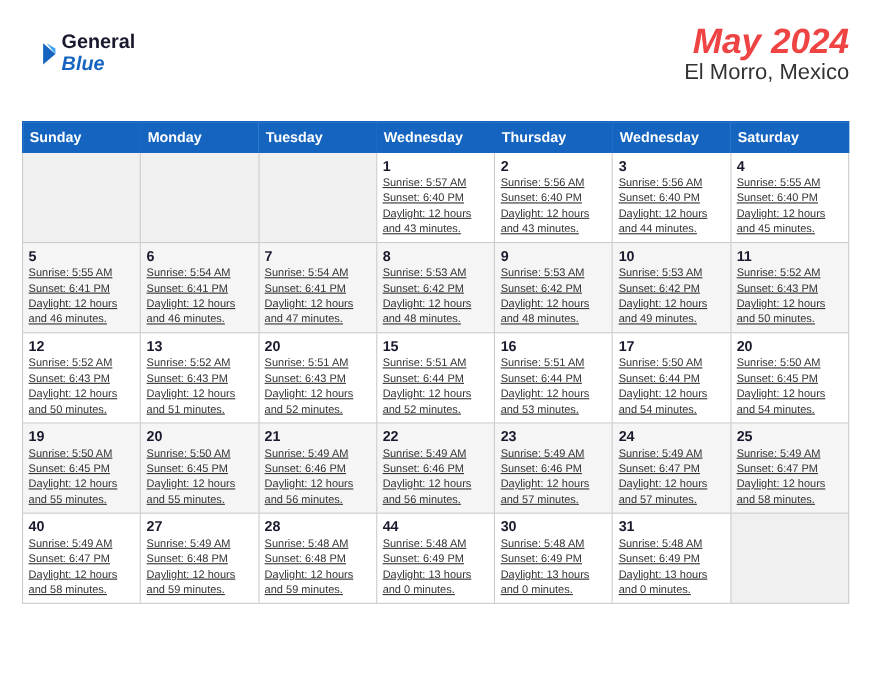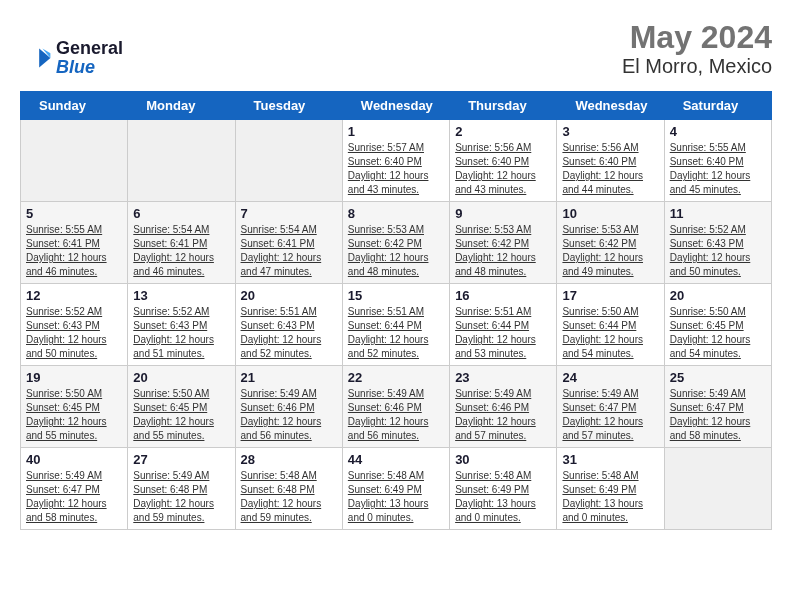--- a/index.html
+++ b/index.html
@@ -6,22 +6,22 @@
     body {
       font-family: Arial, sans-serif;
       background: #fff;
       width: 792px;
       min-height: 612px;
       padding: 20px;
     }
     .header {
       display: flex;
       justify-content: space-between;
-      align-items: flex-end;
-      margin-bottom: 13px;
+      align-items: center;
+      margin-bottom: 32px;
     }
     .logo {
       display: flex;
       align-items: center;
       gap: 4px;
     }
     .logo-text {
       display: flex;
       flex-direction: column;
       font-size: 18px;
@@ -34,39 +34,40 @@
     .logo-icon {
       width: 32px;
       height: 32px;
     }
     .title-block {
       text-align: right;
     }
     .month-title {
       font-size: 32px;
       font-weight: bold;
-      color: #737373;
+      color: #ef4444;
       line-height: 1.1;
+      font-style: italic;
     }
     .location {
       font-size: 20px;
       color: #333;
     }
     table {
       width: 100%;
       border-collapse: collapse;
       table-layout: fixed;
     }
     thead th {
       background: #1565c0;
       color: #fff;
       font-size: 13px;
       font-weight: bold;
       text-align: left;
-      padding: 6px 18px;
+      padding: 6px 6px;
       border: 1px solid #1565c0;
     }
     tbody td {
       border: 1px solid #ccc;
       vertical-align: top;
       padding: 4px 5px;
       height: 82px;
       background: #fff;
     }
     tbody tr:nth-child(even) td {

